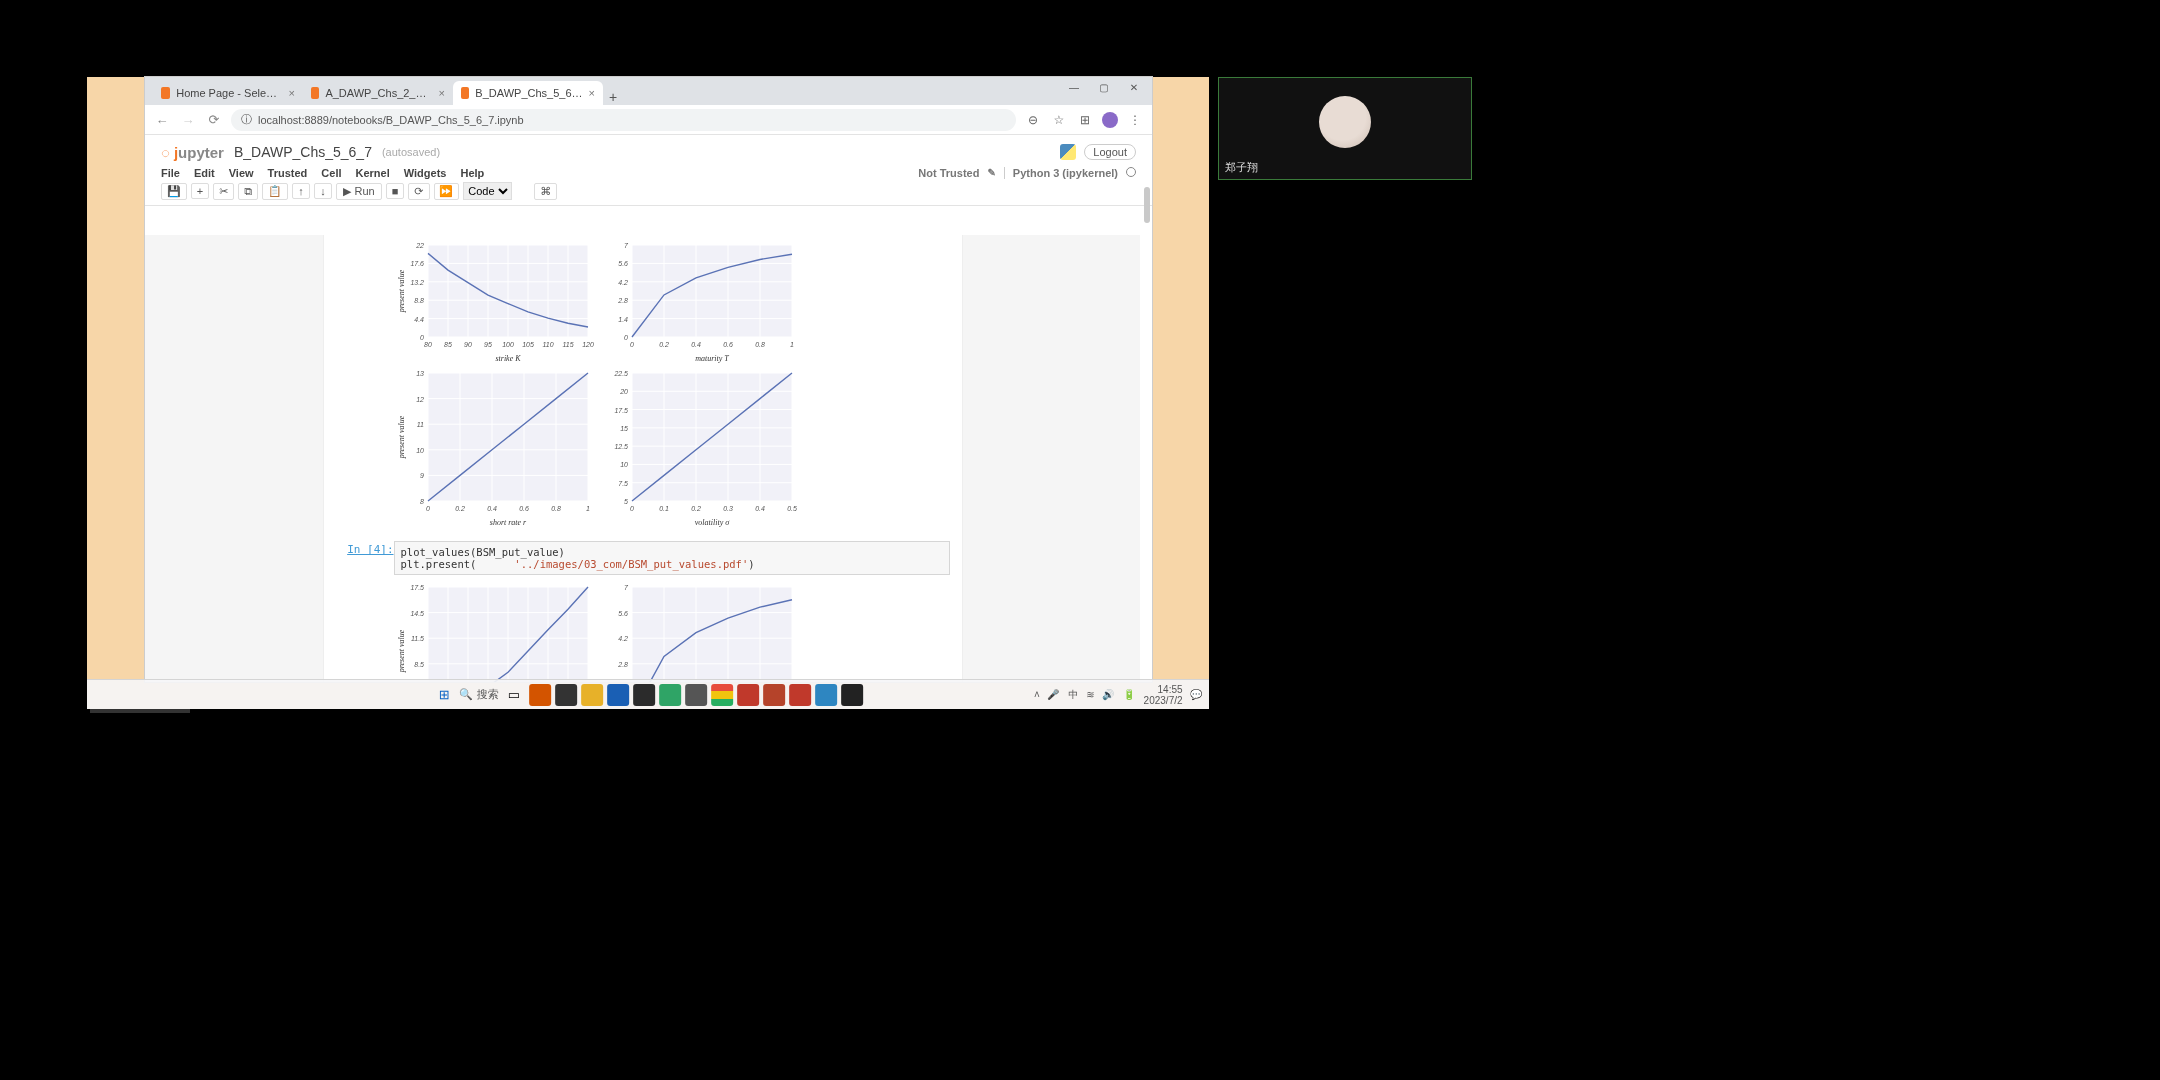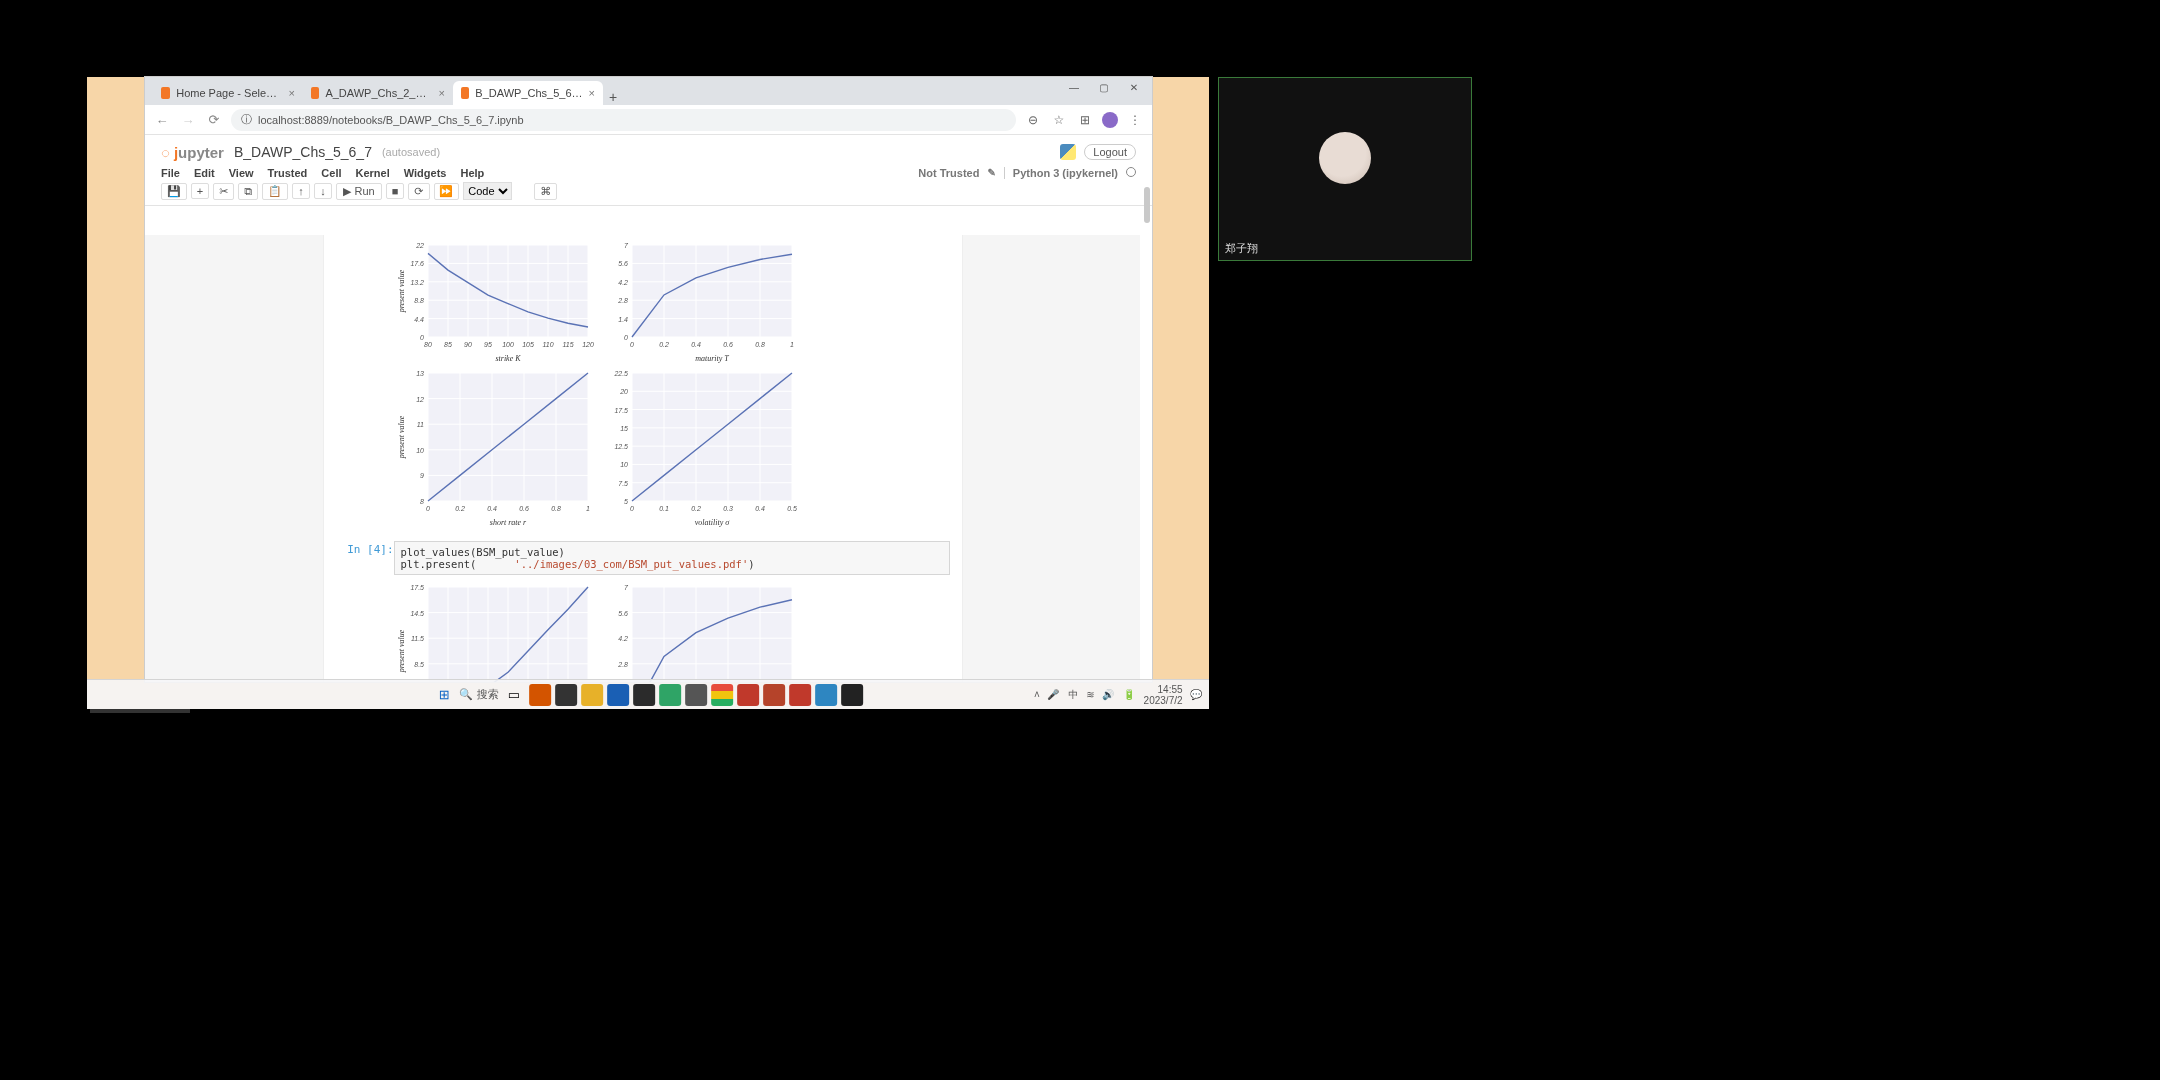--- a/index.html
+++ b/index.html
@@ -28,21 +28,21 @@
     color: #eee;
     font-size: 11px;
     padding: 2px 6px;
   }
   
   .tile {
     position: absolute;
     left: 1218px;
     top: 77px;
     width: 254px;
-    height: 184px;
+    height: 103px;
     background: #111;
     border: 1px solid #3a7a3a;
   }
   .tile .avatar {
     position: absolute;
     left: 50%; top: 44%;
     transform: translate(-50%,-50%);
     width: 52px; height: 52px;
     border-radius: 50%;
     background: radial-gradient(circle at 45% 40%, #e8dcd4 0%, #e8dcd4 55%, #c9b9ae 100%);
@@ -139,21 +139,21 @@
 
   .nb-body {
     position:absolute; left:0; right:12px; top: 100px; bottom:0;
     background:#f5f5f5;
     display:flex; justify-content:center;
     overflow:hidden;
   }
   .nb-col { width: 640px; background:#fff; padding: 0 12px; border-left:1px solid #eee; border-right:1px solid #eee;}
 
   .out-row { display:flex; margin-top:4px;}
-  .prompt { width: 58px; text-align:right; color:#409ad6; font-family: monospace; font-size:11px; padding-top:2px;}
+  .prompt { width: 58px; text-align:right; color:#409ad6; font-family: monospace; font-size:11px; padding-top:2px;text-decoration:underline;}
   .cell-body { flex:1; }
 
   .plots-grid { display:grid; grid-template-columns: 200px 200px; gap: 0 4px; font-style: italic; }
   .plot { position:relative; }
   .plot-svg { display:block; }
   .axlab { font-family: serif; fill:#333; }
 
   .code-cell {
     border:1px solid #d6d6d6; background:#f7f7f7;
     font-family: Menlo,Consolas,monospace; font-size:10.5px;

